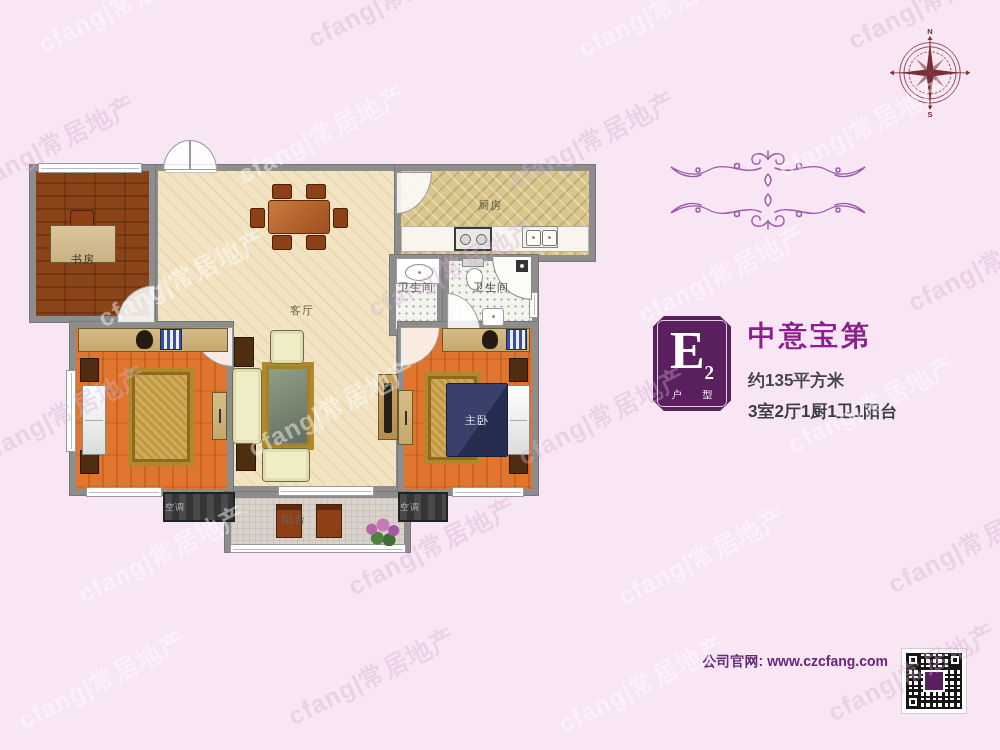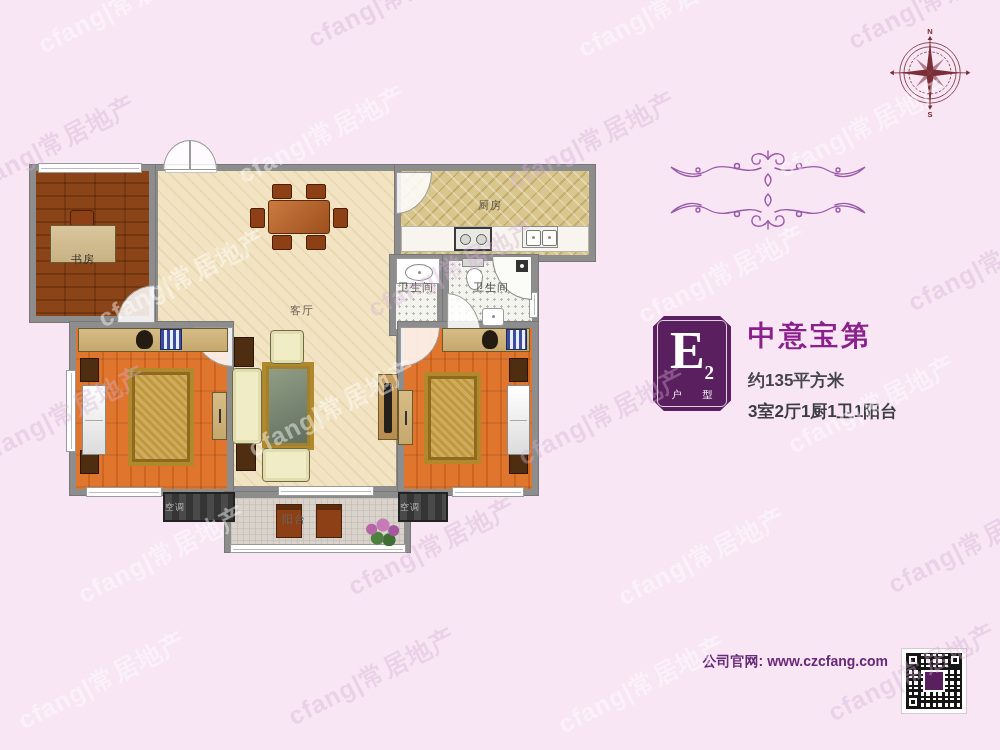--- a/index.html
+++ b/index.html
@@ -223,20 +223,23 @@
   <div class="pillows" style="left:62px;top:245px;width:24px;height:70px"></div>
   <div class="wood handle" style="left:192px;top:252px;width:15px;height:48px"></div>
 
   <div class="wood" style="left:422px;top:188px;width:88px;height:24px"></div>
   <div class="bag" style="left:462px;top:190px;width:16px;height:19px"></div>
   <div class="clothes" style="left:486px;top:189px;width:21px;height:21px"></div>
   <div class="dkwood" style="left:489px;top:218px;width:19px;height:24px"></div>
   <div class="dkwood" style="left:489px;top:310px;width:19px;height:24px"></div>
   <div class="rug" style="left:404px;top:232px;width:57px;height:92px"></div>
   <div class="pillows" style="left:487px;top:245px;width:23px;height:70px"></div>
+  <div class="duvet" style="left:426px;top:243px;width:62px;height:74px">
+    <span>主卧</span>
+  </div>
   <div class="wood handle" style="left:378px;top:250px;width:15px;height:55px"></div>
 
   <div class="counter" style="left:381px;top:86px;width:188px;height:26px"></div>
   <div class="stove" style="left:434px;top:87px;width:38px;height:24px">
     <div class="burner" style="left:4px;top:5px"></div>
     <div class="burner" style="left:20px;top:5px"></div>
   </div>
   <div class="ksink" style="left:502px;top:86px;width:36px;height:22px">
     <div class="basin" style="left:3px;top:3px"></div>
     <div class="basin" style="left:19px;top:3px"></div>

